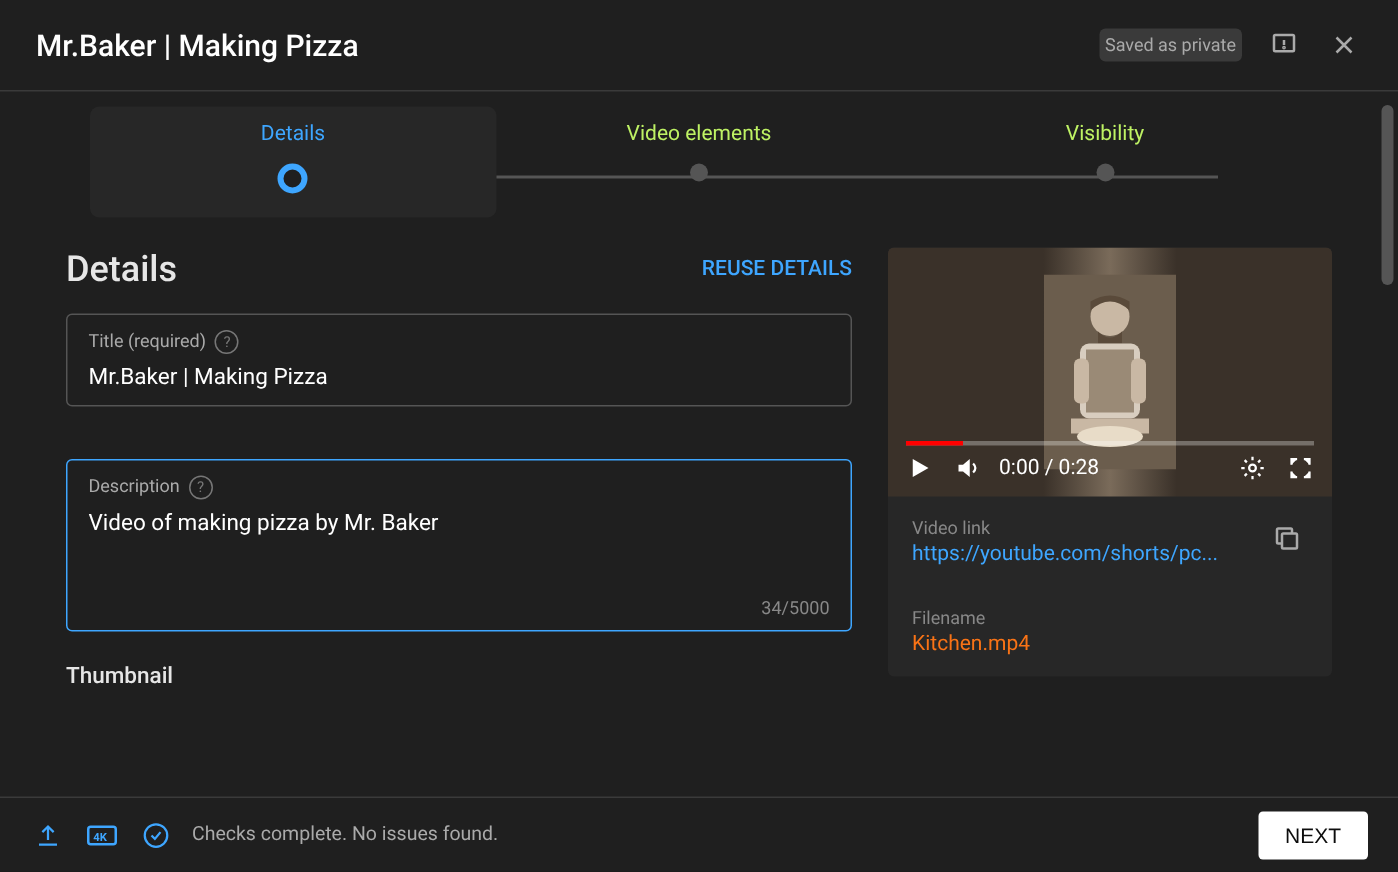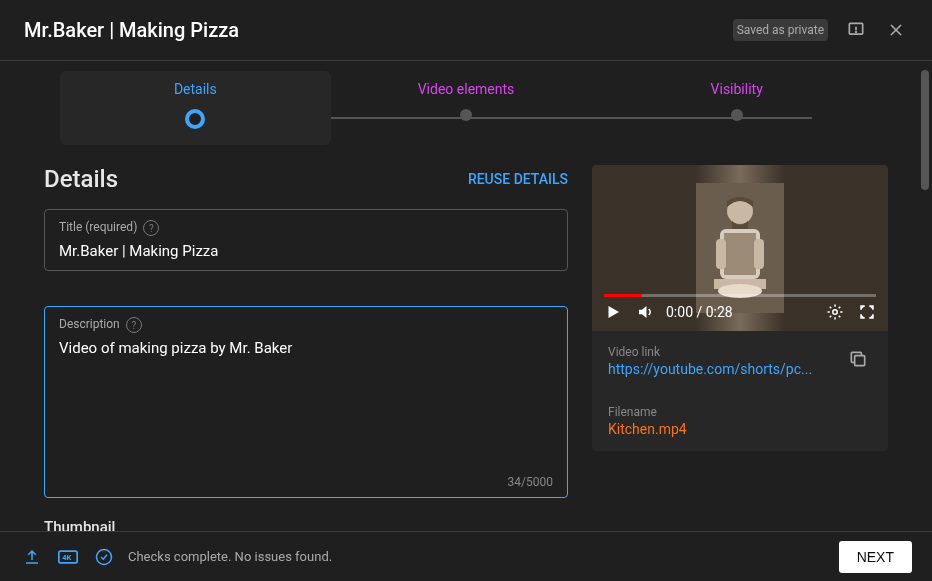--- a/index.html
+++ b/index.html
@@ -27,21 +27,21 @@
     font-size: 12px;
   }
   .hicon { width: 24px; height: 24px; display:flex; align-items:center; justify-content:center; cursor: pointer; }
   .hicon svg { stroke:#aaa; fill:none; }
 
   .stepper {
     display:flex; justify-content:center; padding: 20px 60px 10px 60px;
     position: relative;
   }
   .step { flex:1; text-align:center; position:relative; }
-  .step-label { font-size:14px; color:#d946ef; margin-bottom:12px;}
+  .step-label { font-size:14px; color:#bef264; margin-bottom:12px;}
   .active .step-label { color:#3ea6ff; }
   .step.active-tab {
     background:#272727;
     border-radius:6px;
     padding:10px 0 16px 0;
     margin-top:-10px;
   }
   .stepper-line {
     position:absolute; top: 56px; left: 120px; right:120px;
     height:2px; background:#555;
@@ -172,21 +172,21 @@
     </div>
 
     <div class="field">
       <div class="field-label">
         <span>Title (required)</span>
         <span class="help">?</span>
       </div>
       <input class="field-input" value="Mr.Baker | Making Pizza" style="">
     </div>
 
-    <div class="field focused" style="height:192px;margin-top:35px;">
+    <div class="field focused" style="height:115px;margin-top:35px;">
       <div class="field-label">
         <span>Description</span>
         <span class="help">?</span>
       </div>
       <textarea class="field-input" style="">Video of making pizza by Mr. Baker</textarea>
       <div class="counter">34/5000</div>
     </div>
 
     <div class="thumb-label">Thumbnail</div>
   </div>

